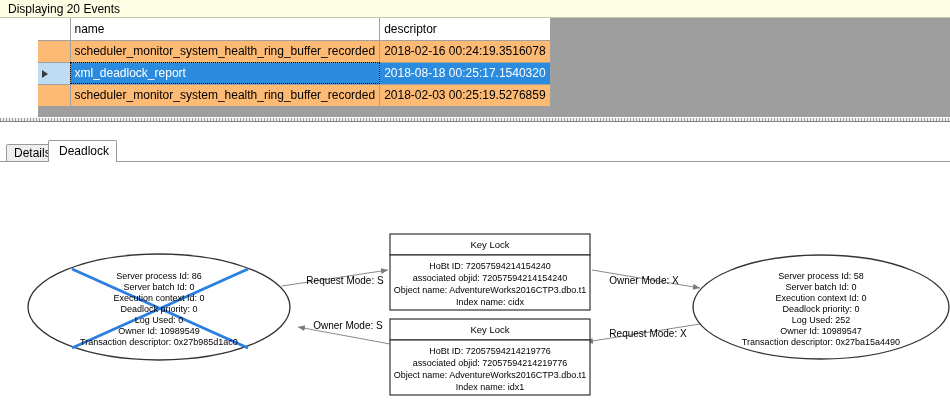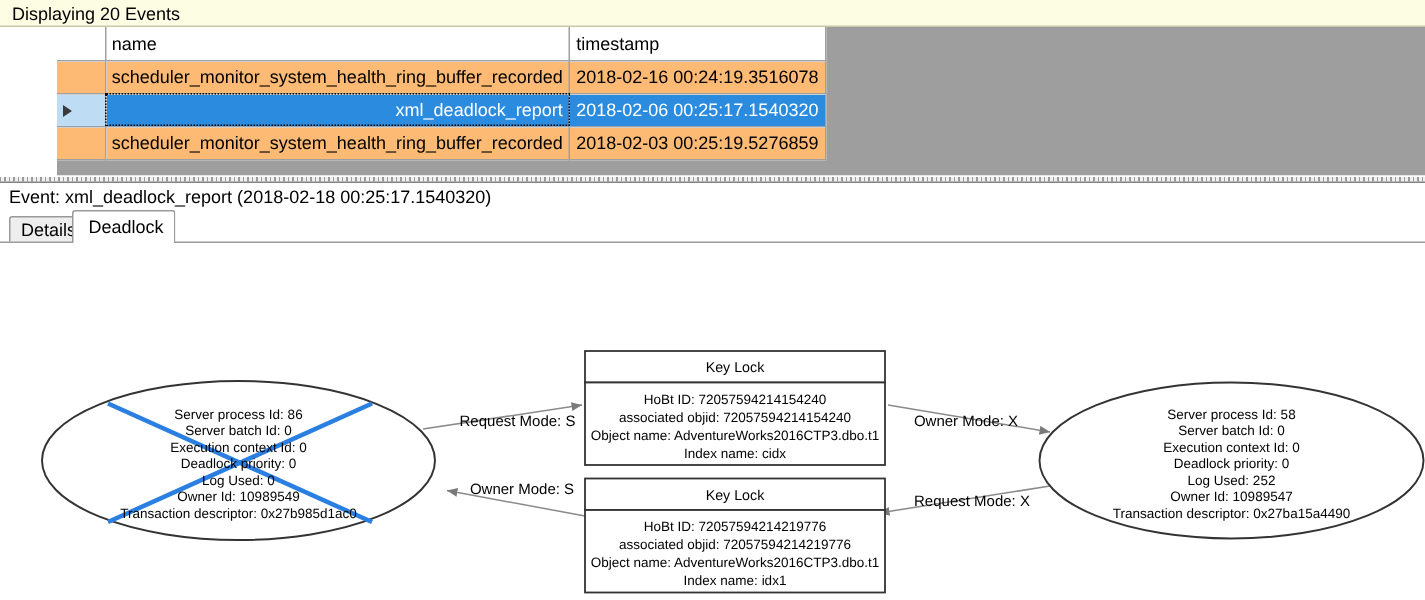--- a/index.html
+++ b/index.html
@@ -82,21 +82,20 @@
     background: #2a8bdf;
     color: #ffffff;
   }
   .row-selected .rowhdr-cell {
     background: #bfdcf5;
     color: #000;
   }
   .row-selected .cell-focus {
     outline: 1px dotted #000;
     outline-offset: -1px;
-    text-align: right;
   }
   .tri {
     display: inline-block;
     width: 0; height: 0;
     border-left: 6px solid #3a3a3a;
     border-top: 4px solid transparent;
     border-bottom: 4px solid transparent;
     vertical-align: middle;
   }
 
@@ -202,50 +201,47 @@
     <table class="grid">
       <colgroup>
         <col class="col-rowhdr">
           <col class="col-name">
           <col class="col-ts">
       </colgroup>
       <thead>
         <tr>
           <td class="rowhdr-cell"></td>
           <td>name</td>
-          <td>timestamp</td>
+          <td>descriptor</td>
         </tr>
       </thead>
       <tbody>
         <tr>
           <td class="rowhdr-cell"></td>
           <td>scheduler_monitor_system_health_ring_buffer_recorded</td>
           <td>2018-02-16 00:24:19.3516078</td>
         </tr>
         <tr class="row-selected">
           <td class="rowhdr-cell">
             <span class="tri"></span>
           </td>
           <td class="cell-focus">xml_deadlock_report</td>
-          <td>2018-02-06 00:25:17.1540320</td>
+          <td>2018-08-18 00:25:17.1540320</td>
         </tr>
         <tr>
           <td class="rowhdr-cell"></td>
           <td>scheduler_monitor_system_health_ring_buffer_recorded</td>
           <td>2018-02-03 00:25:19.5276859</td>
         </tr>
       </tbody>
     </table>
   </div>
 
   <div class="splitter"></div>
 
-  <div class="event-caption">
-    <span>Event: xml_deadlock_report (2018-02-18 00:25:17.1540320)</span>
-  </div>
 
   <div class="tabstrip">
     <div class="tab inactive">Details</div>
     <div class="tab active">Deadlock</div>
   </div>
   <div class="tab-body"></div>
 
   <div class="graph">
     <svg width="950" height="238" viewBox="0 0 950 238" xmlns="http://www.w3.org/2000/svg">
       <defs>

